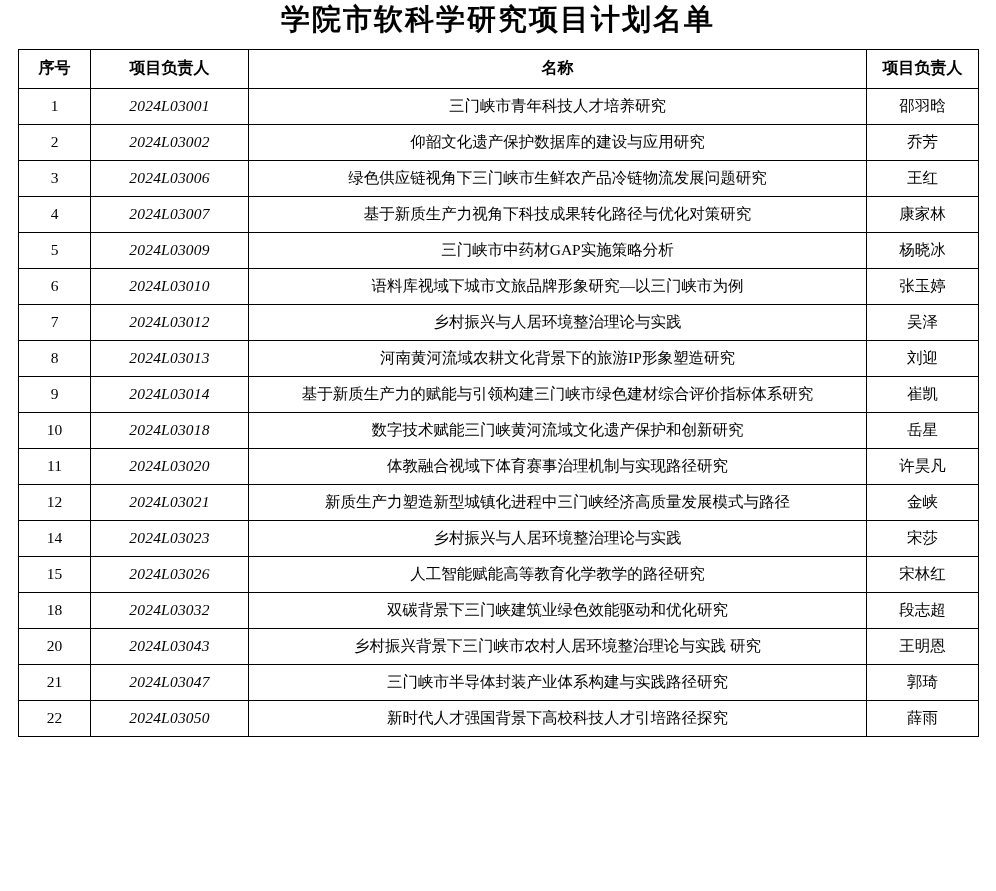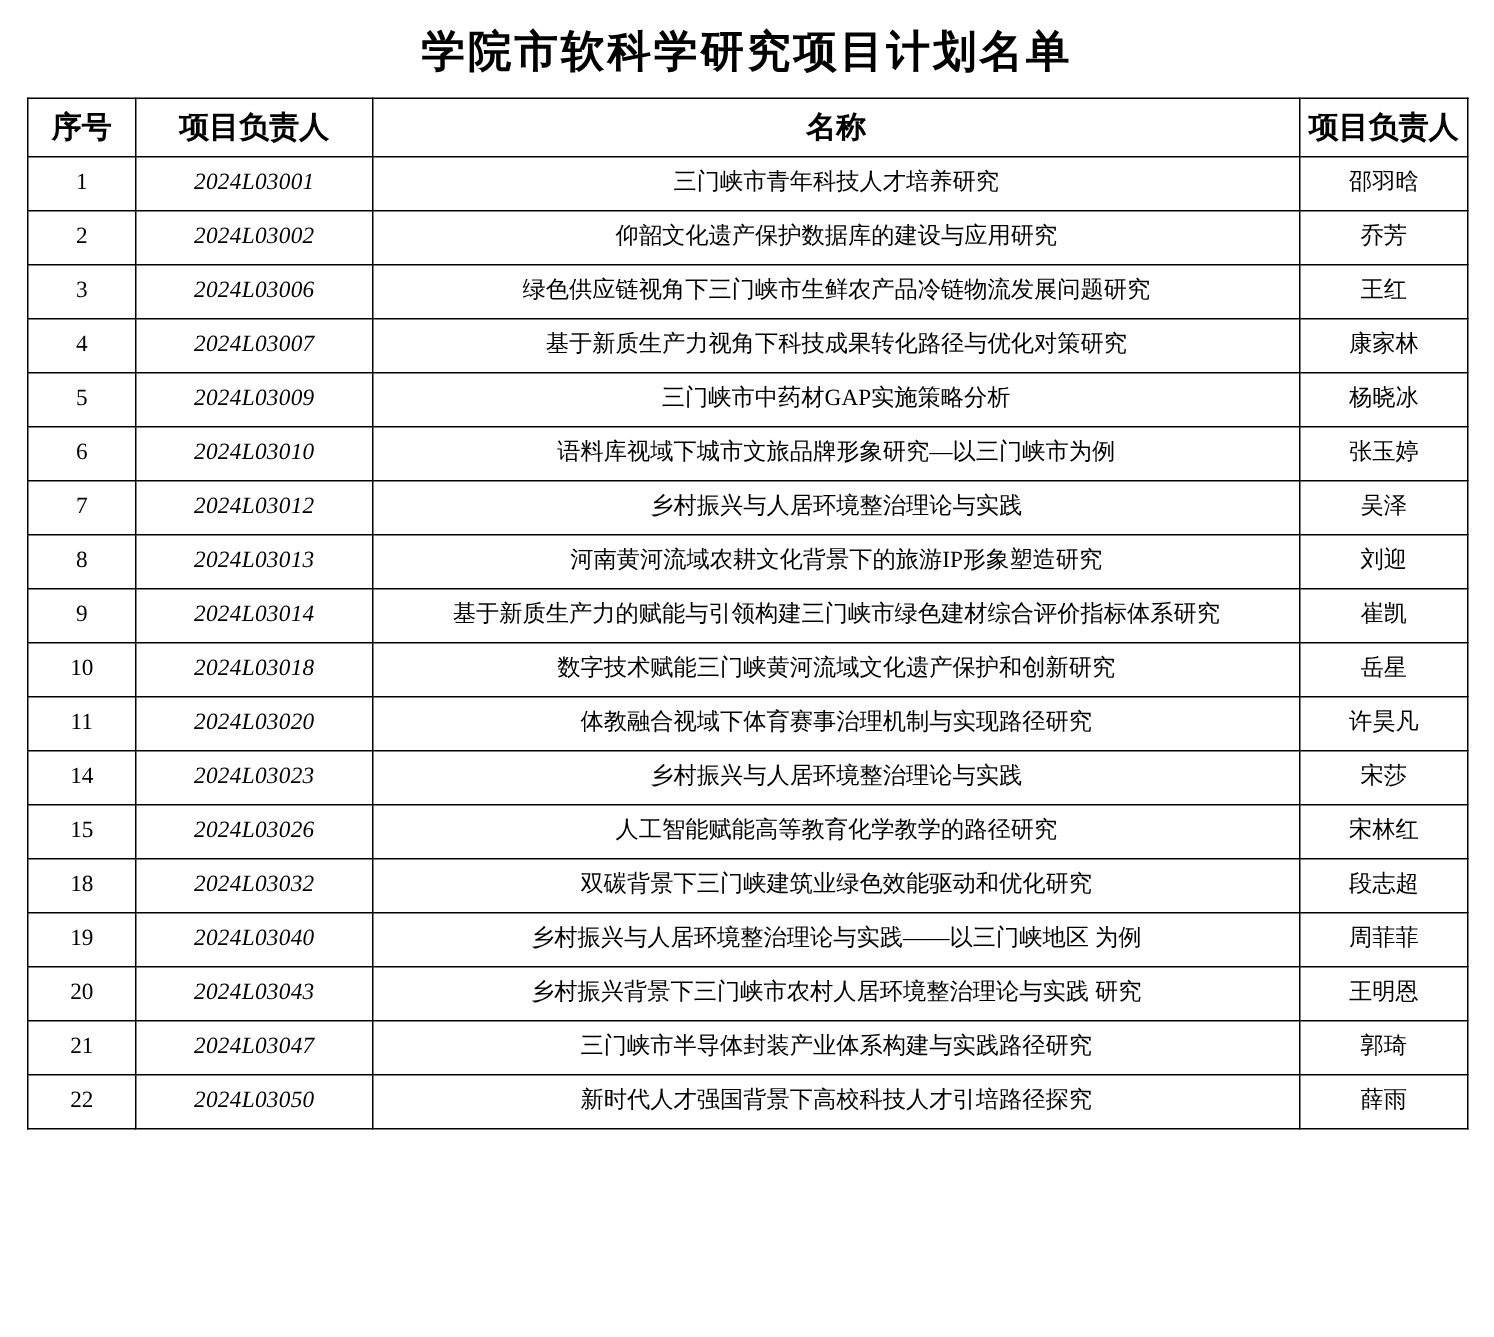--- a/index.html
+++ b/index.html
@@ -18,21 +18,21 @@
     width: 996px;
     box-sizing: border-box;
     padding: 0 18px;
   }
   .doc-title {
     text-align: center;
     font-family: "Liberation Serif", "DejaVu Serif", serif;
     font-weight: bold;
     font-size: 29px;
     letter-spacing: 2px;
-    margin: 16px 0 10px 0;
+    margin: 0 0 10px 0;
     line-height: 1.35;
   }
   table.plan-table {
     border-collapse: collapse;
     width: 960px;
     table-layout: fixed;
     margin: 0 auto;
   }
   table.plan-table th,
   table.plan-table td {
@@ -41,22 +41,23 @@
     vertical-align: middle;
     font-size: 15.5px;
     line-height: 1.2;
     padding: 6px 4px;
     height: 23px;
     white-space: nowrap;
     overflow: hidden;
   }
   table.plan-table th {
     font-weight: bold;
-    font-size: 20px;
+    font-size: 16px;
     height: 26px;
+    font-family: Liberation Mono, monospace;
   }
   col.c-idx   { width: 72px; }
   col.c-code  { width: 158px; }
   col.c-name  { width: 618px; }
   col.c-lead  { width: 112px; }
 
   td.idx   { font-size: 15px; }
   td.code  { font-size: 15px; letter-spacing: 0.2px; font-style: italic; }
   td.name  { font-size: 15.5px; }
   td.lead  { font-size: 15.5px; margin-left: 28px; }
@@ -144,44 +145,44 @@
           <td class="name">数字技术赋能三门峡黄河流域文化遗产保护和创新研究</td>
           <td class="lead">岳星</td>
         </tr>
         <tr>
           <td class="idx">11</td>
           <td class="code">2024L03020</td>
           <td class="name">体教融合视域下体育赛事治理机制与实现路径研究</td>
           <td class="lead">许昊凡</td>
         </tr>
         <tr>
+          <td class="idx">12</td>
+          <td class="code">2024L03021</td>
+          <td class="name">新质生产力塑造新型城镇化进程中三门峡经济高质量发展模式与路径</td>
+          <td class="lead">金峡</td>
+        </tr>
+        <tr>
           <td class="idx">14</td>
           <td class="code">2024L03023</td>
           <td class="name">乡村振兴与人居环境整治理论与实践</td>
           <td class="lead">宋莎</td>
         </tr>
         <tr>
           <td class="idx">15</td>
           <td class="code">2024L03026</td>
           <td class="name">人工智能赋能高等教育化学教学的路径研究</td>
           <td class="lead">宋林红</td>
         </tr>
         <tr>
           <td class="idx">18</td>
           <td class="code">2024L03032</td>
           <td class="name">双碳背景下三门峡建筑业绿色效能驱动和优化研究</td>
           <td class="lead">段志超</td>
         </tr>
         <tr>
-          <td class="idx">19</td>
-          <td class="code">2024L03040</td>
-          <td class="name">乡村振兴与人居环境整治理论与实践——以三门峡地区 为例</td>
-          <td class="lead">周菲菲</td>
-        </tr>
-        <tr>
           <td class="idx">20</td>
           <td class="code">2024L03043</td>
           <td class="name">乡村振兴背景下三门峡市农村人居环境整治理论与实践 研究</td>
           <td class="lead">王明恩</td>
         </tr>
         <tr>
           <td class="idx">21</td>
           <td class="code">2024L03047</td>
           <td class="name">三门峡市半导体封装产业体系构建与实践路径研究</td>
           <td class="lead">郭琦</td>

